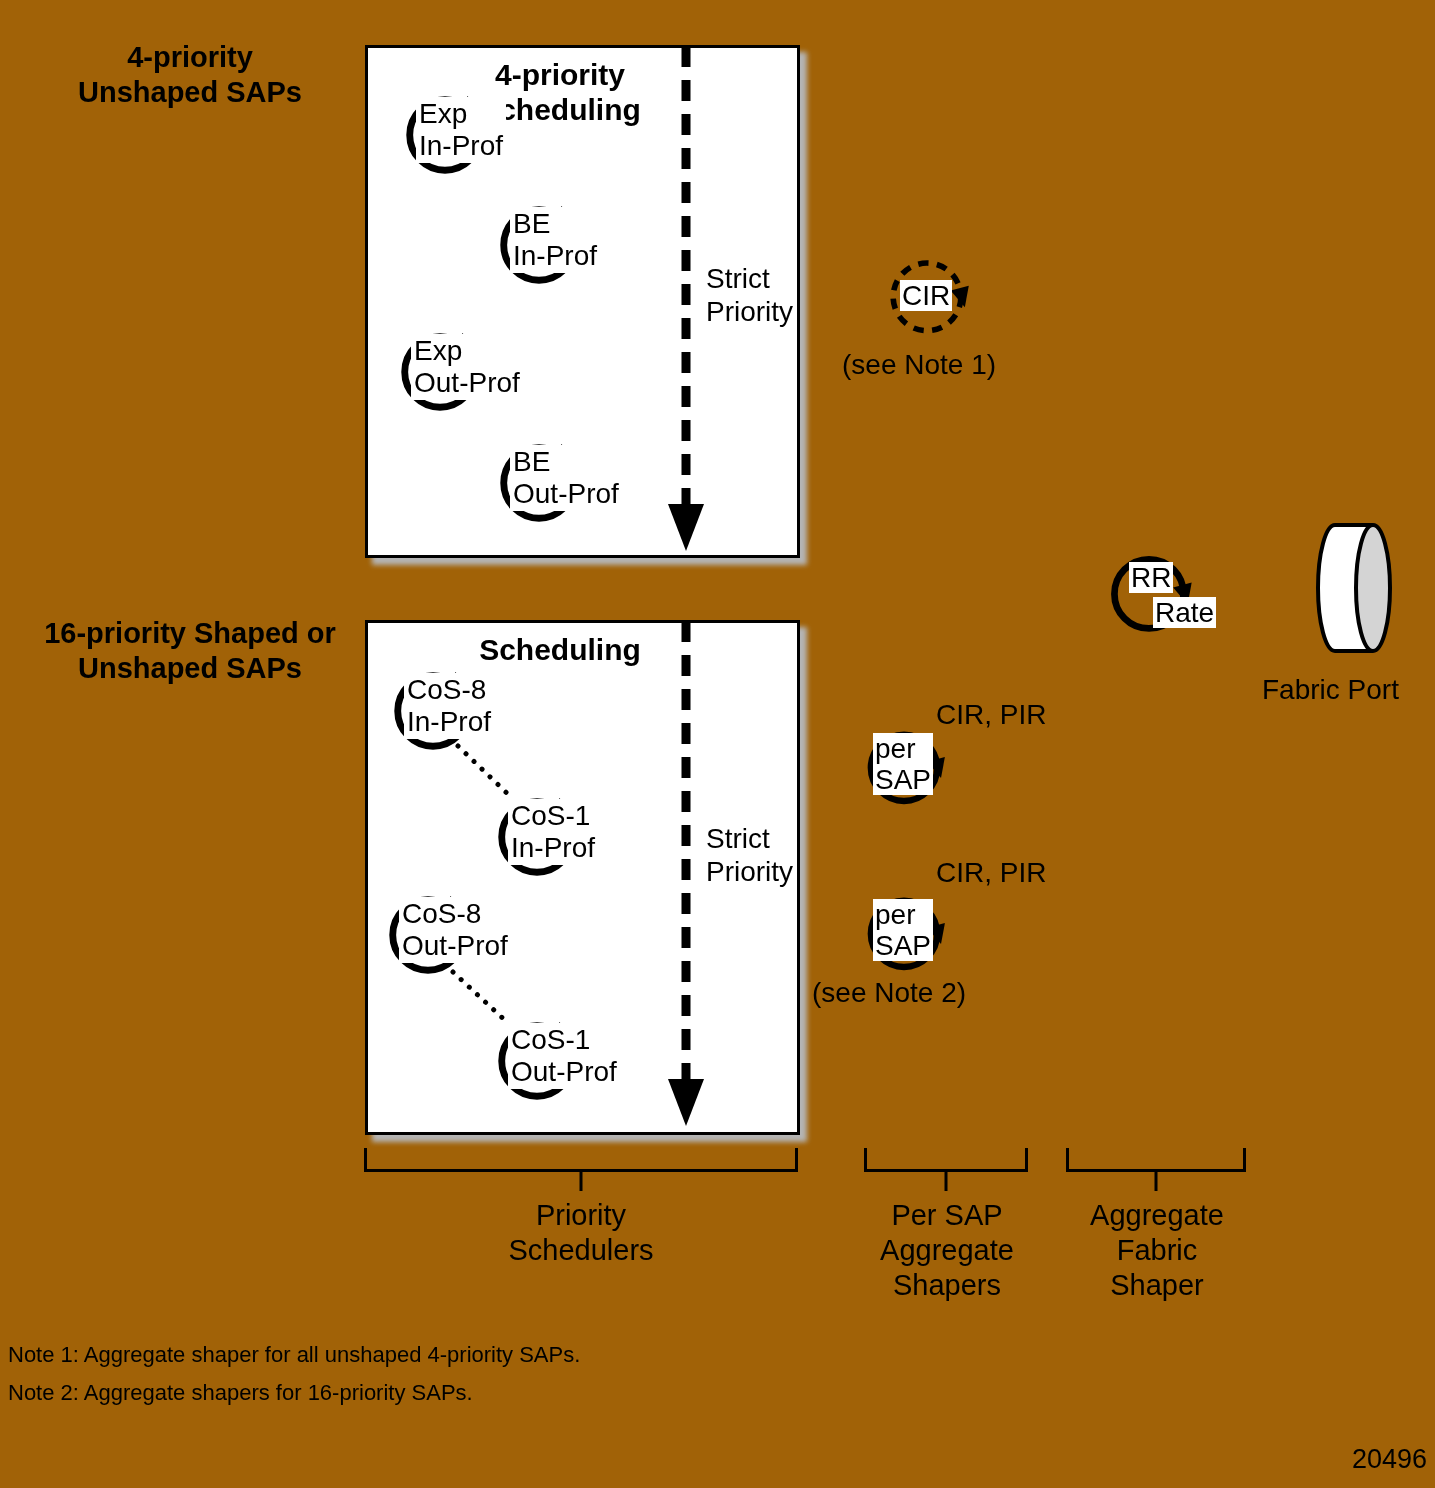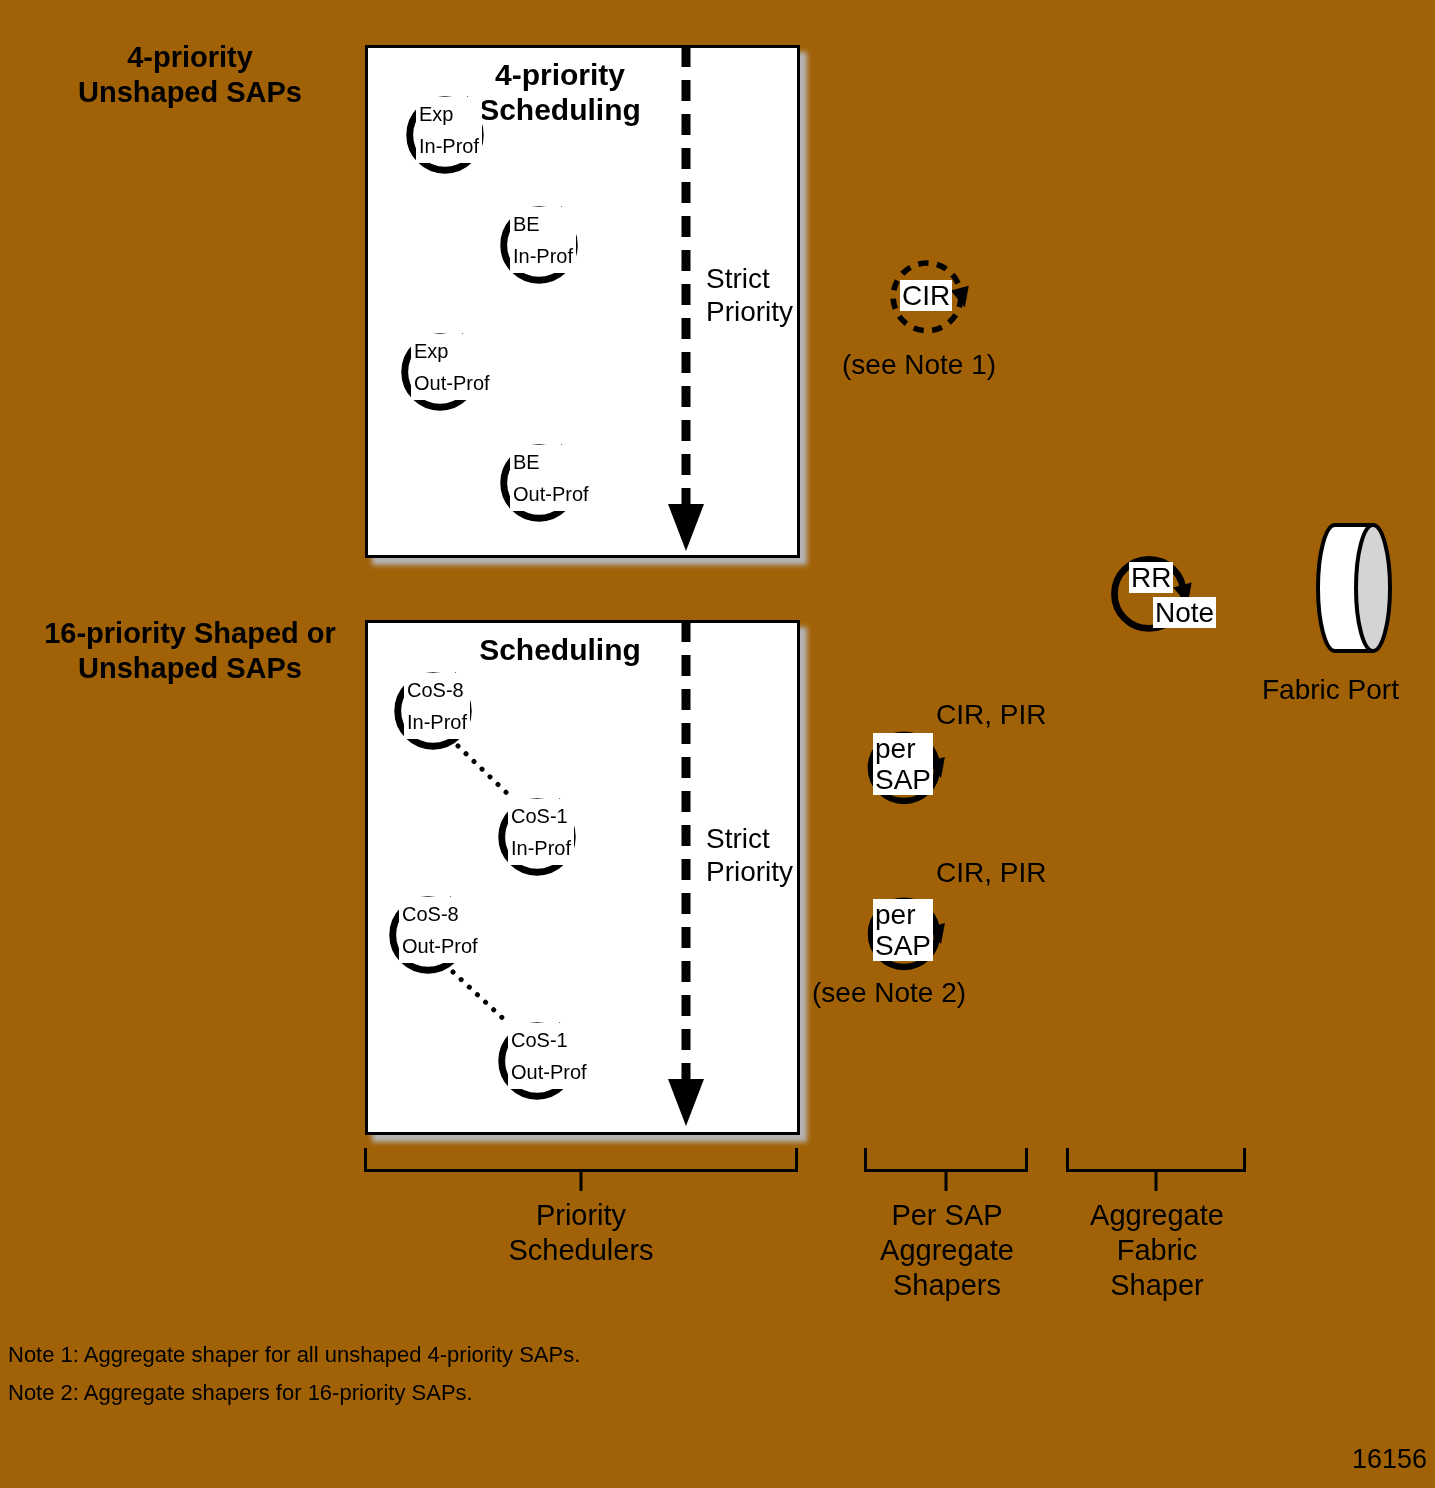--- a/index.html
+++ b/index.html
@@ -18,21 +18,21 @@
   .box {
     position:absolute; background:#fff;
     border:3px solid #000;
     box-shadow:7px 7px 5px #b5b5b5;
   }
   .queue-icon { position:absolute; width:175px; height:100px; }
   .queue-icon svg { position:absolute; left:0; top:0; }
   .queue-label {
     position:absolute; left:20px; top:13px;
     background:#fff; padding:1px 3px;
-    font-size:20px; line-height:32px; white-space:nowrap;
+    font-size:28px; line-height:32px; white-space:nowrap;
   }
   .shaper-icon { position:absolute; }
   .shaper-label {
     position:absolute; background:#fff; padding:0 2px;
     font-size:28px; line-height:31px; white-space:nowrap;
   }
   .bracket {
     position:absolute; height:24px;
     border-left:3px solid #000; border-right:3px solid #000; border-bottom:3px solid #000;
   }
@@ -227,21 +227,21 @@
   </div>
   <div class="abs fs28" style="left:936px; top:856px; white-space:nowrap;">CIR, PIR</div>
 
   <div class="abs fs28 center" style="left:812px; top:976px; width:195px;">(see Note 2)</div>
 
   <div class="shaper-icon" style="left:1101px; top:544px; width:160px; height:100px;">
     <svg width="96" height="96" viewBox="0 0 100 100">
         <use href="#loop-right"></use>
       </svg>
     <div class="shaper-label" style="left:28px; top:18px;">RR</div>
-    <div class="shaper-label" style="left:52px; top:53px;">Note</div>
+    <div class="shaper-label" style="left:52px; top:53px;">Rate</div>
   </div>
 
   <svg class="abs" style="left:1313px; top:520px;" width="84" height="136" viewBox="0 0 84 136">
     <path d="M 60 5 L 22 5 A 17 63 0 0 0 22 131 L 60 131" fill="#ffffff" stroke="#000" stroke-width="4"></path>
     <ellipse cx="60" cy="68" rx="17" ry="63" fill="#d4d4d4" stroke="#000" stroke-width="4"></ellipse>
   </svg>
   <div class="abs fs28 center" style="left:1262px; top:673px; width:170px;">Fabric Port</div>
 
   <div class="bracket" style="left:364px; top:1148px; width:434px;">
     <div class="bracket-stem"></div>
@@ -265,15 +265,15 @@
   </div>
   <div class="bracket-label" style="left:1057px; top:1198px;">
     <div>Aggregate</div>
     <div>Fabric</div>
     <div>Shaper</div>
   </div>
 
   <div class="note" style="left:8px; top:1336px;">Note 1: Aggregate shaper for all unshaped 4-priority SAPs.</div>
   <div class="note" style="left:8px; top:1374px;text-align:center;">Note 2: Aggregate shapers for 16-priority SAPs.</div>
 
-  <div class="fignum" style="left:1352px; top:1444px;">16156</div>
+  <div class="fignum" style="left:1352px; top:1444px;">20496</div>
 
 </div>
 
 </body></html>

